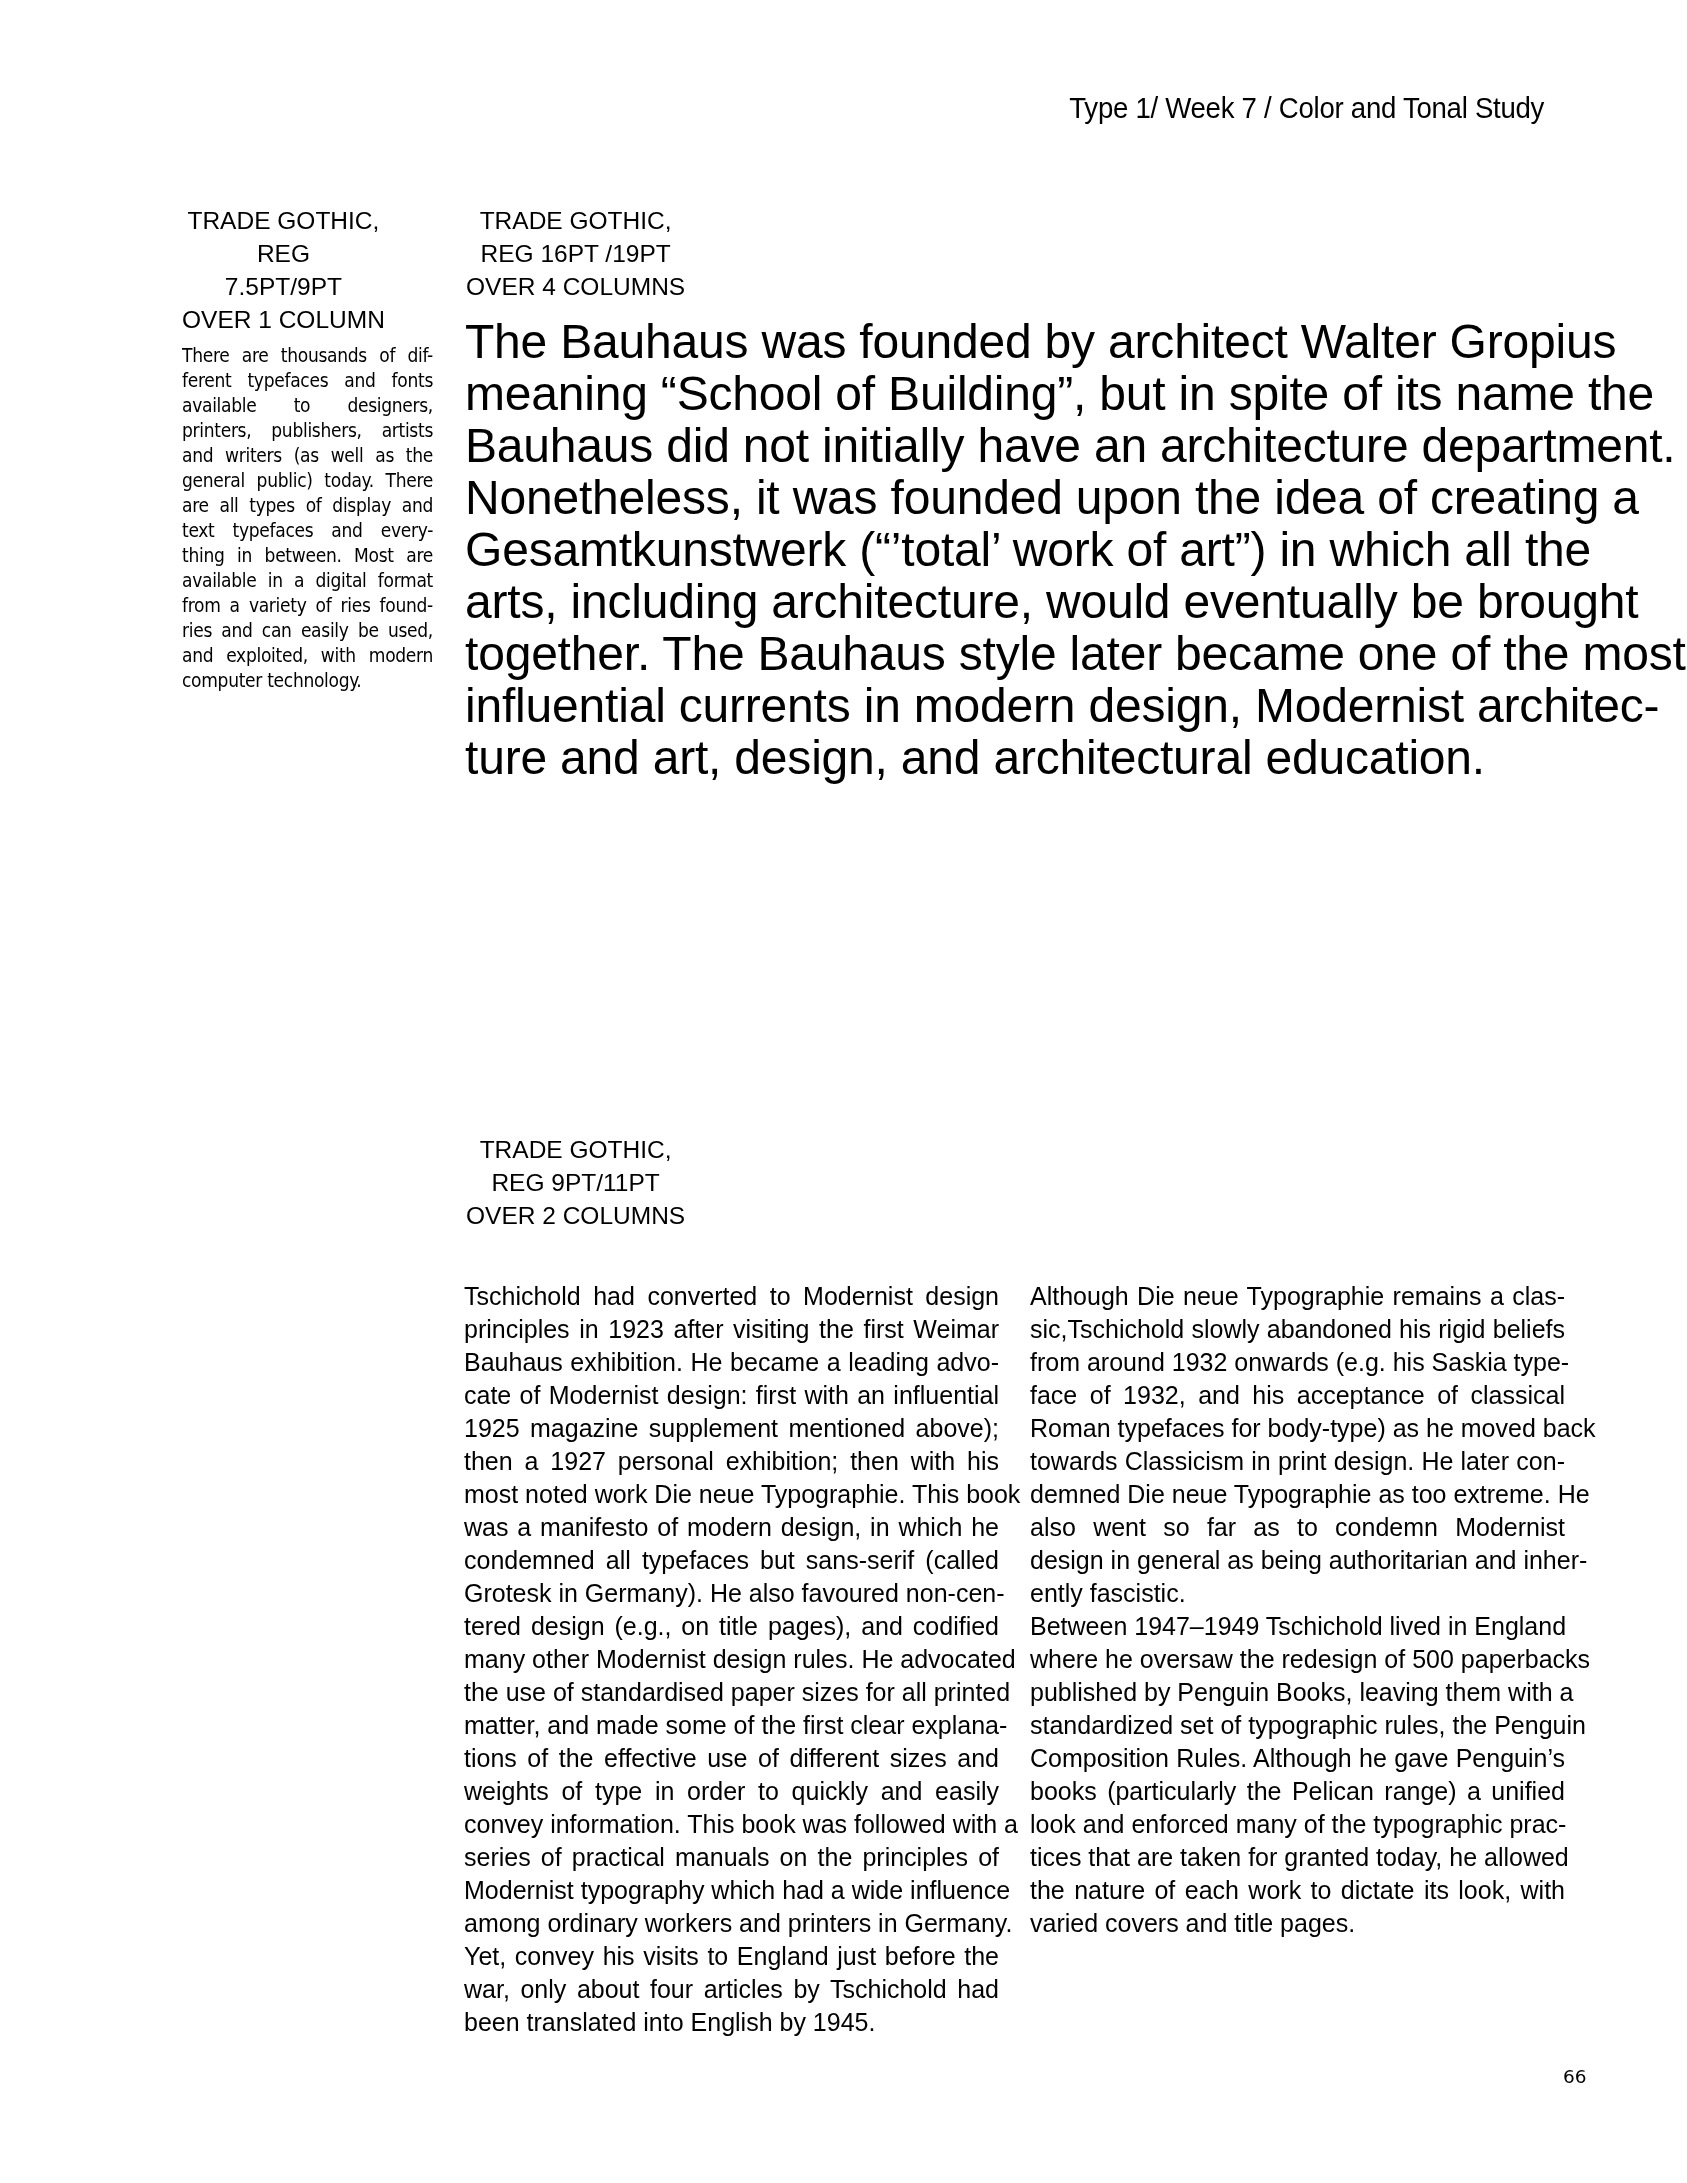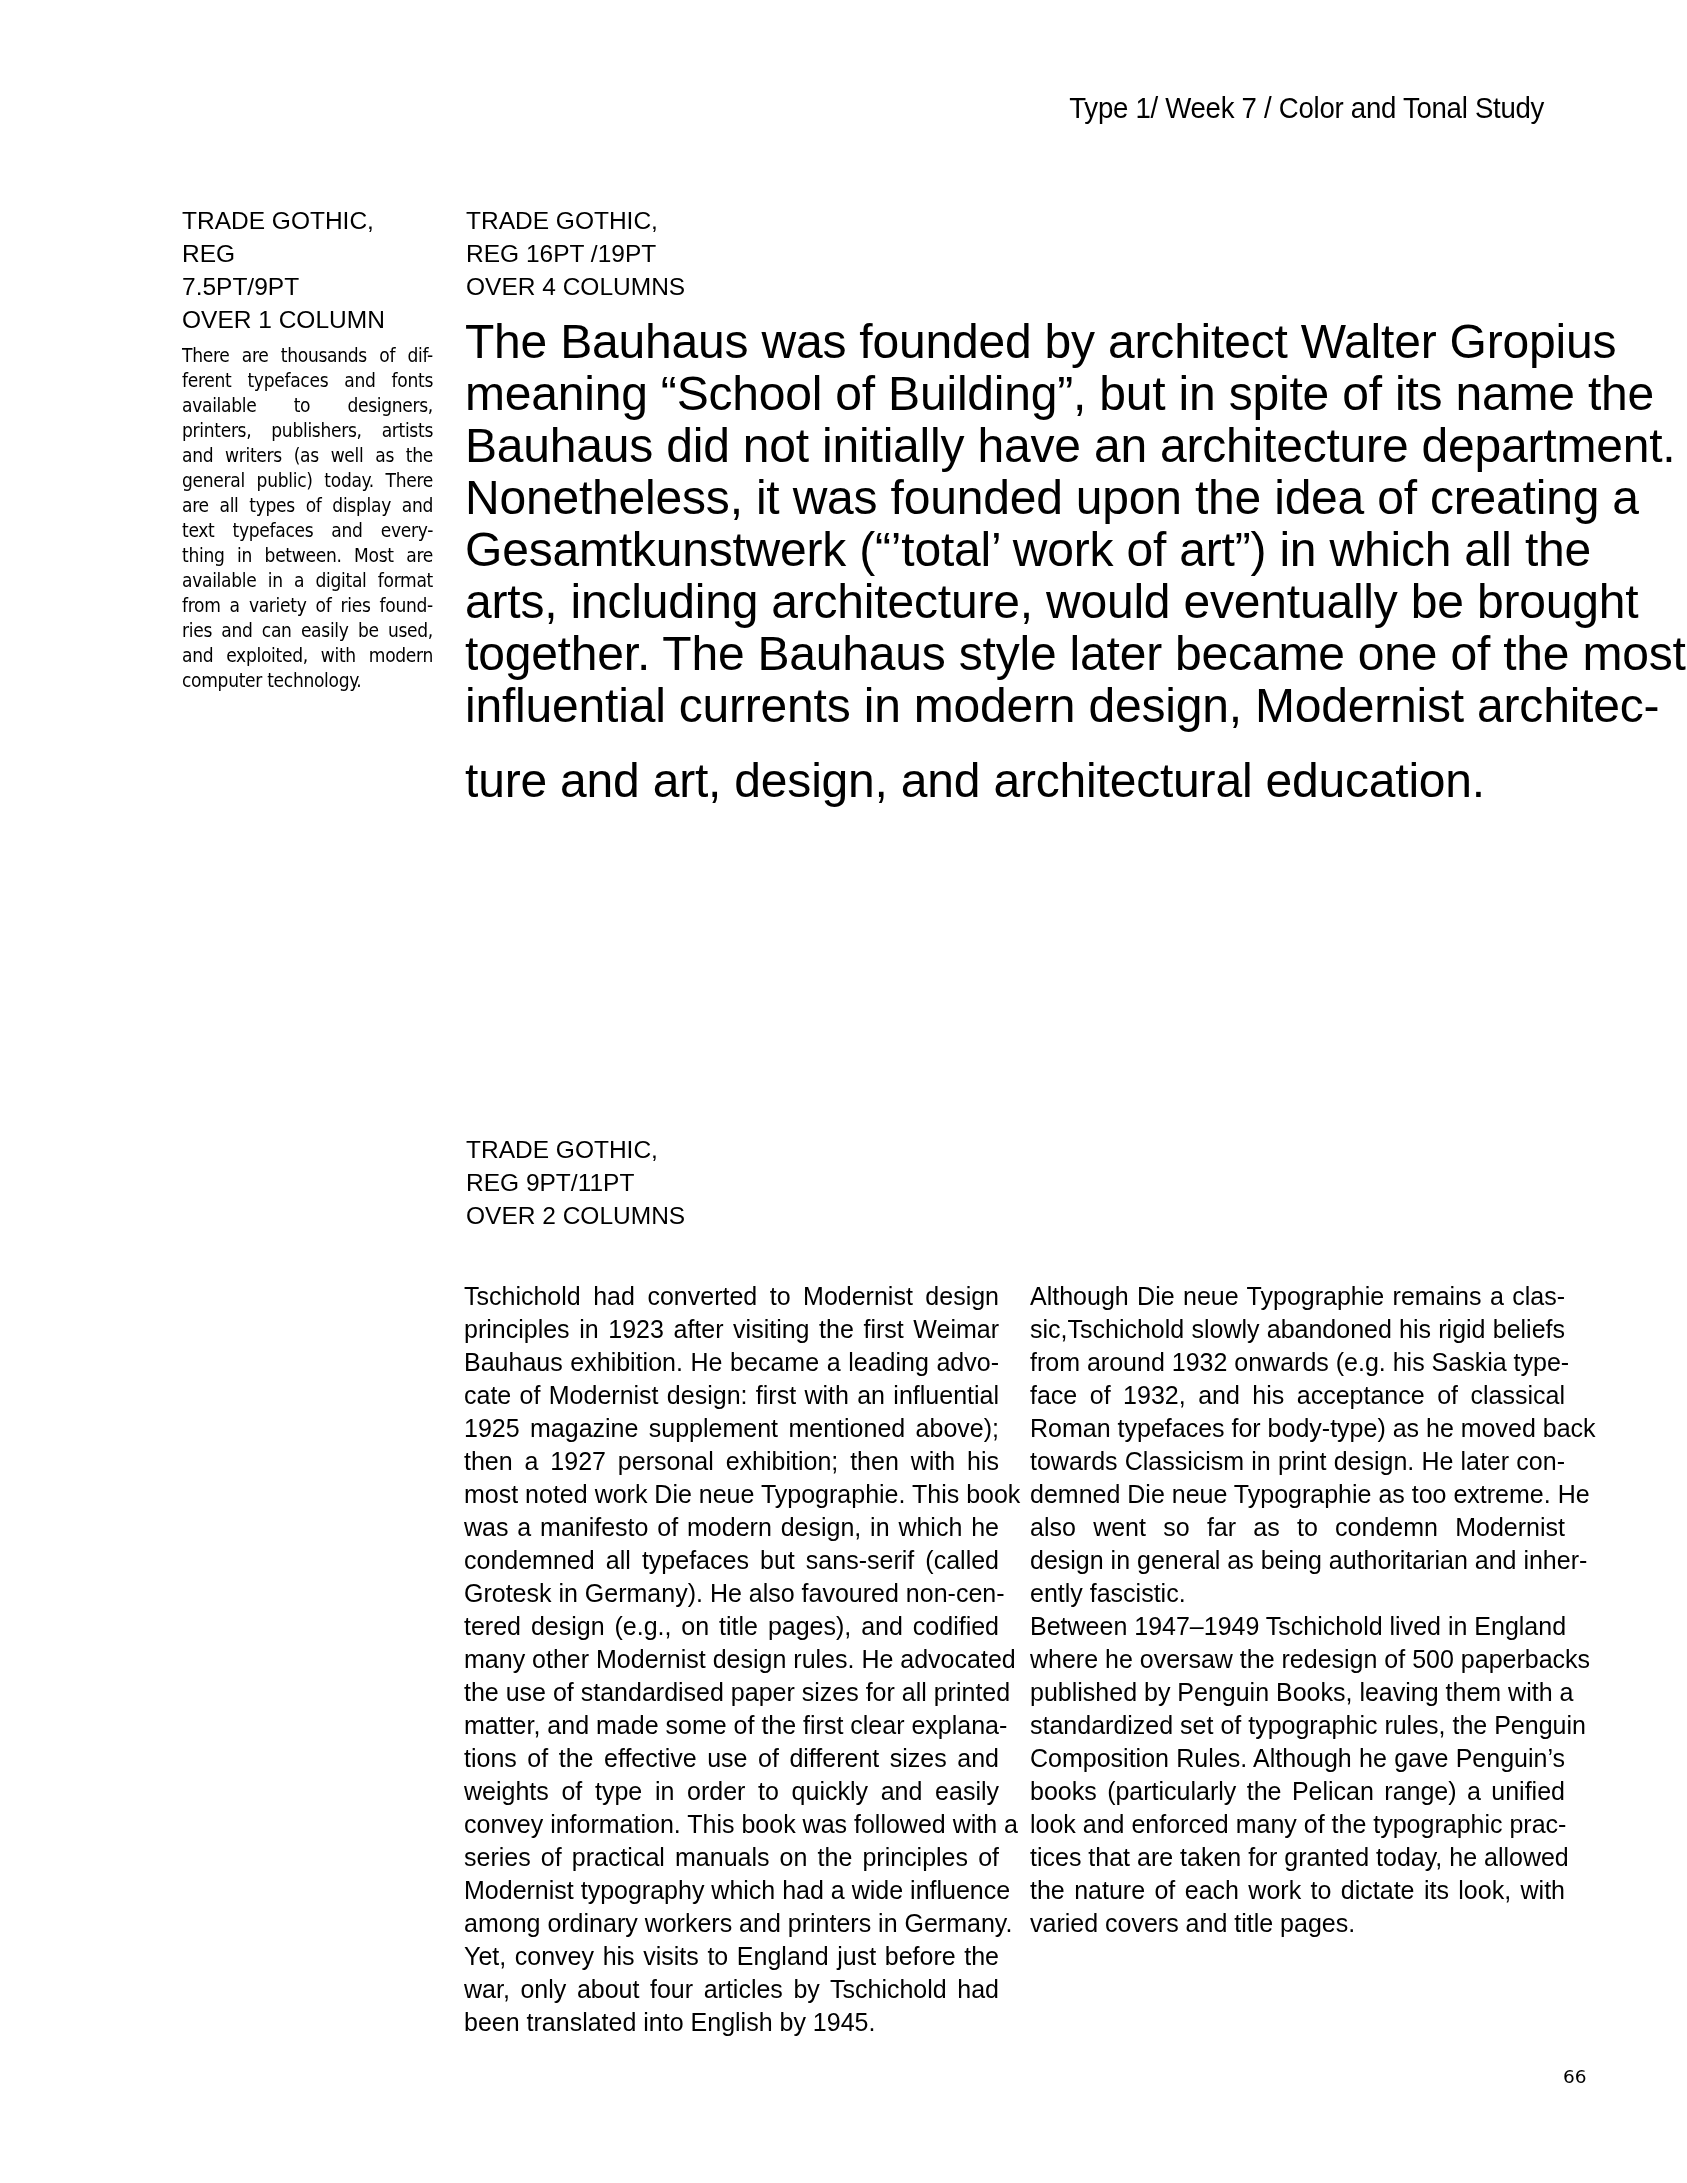--- a/index.html
+++ b/index.html
@@ -28,21 +28,21 @@
     transform-origin: right center;
   }
 
   
   .spec {
     font-family: "Liberation Sans", sans-serif;
     font-size: 24.5px;
     line-height: 33px;
     white-space: nowrap;
   }
-  .spec div { display: block; }
+  .spec div { display: block; text-align: center; }
 
   .spec-left  { left: 182px; top: 204px; }
   .spec-large { left: 466px; top: 204px; }
   .spec-two   { left: 466px; top: 1133px; }
 
   
   .small-body {
     left: 182px;
     top: 343px;
     width: 251px;
@@ -65,21 +65,21 @@
     text-align: justify;
     letter-spacing: -0.2px;
   }
   .large-body .line {
     display: block;
     text-align: justify;
     text-align-last: justify;
     white-space: nowrap;
     height: 52px;
   }
-  .large-body .line.last { text-align-last: left; margin-top: 23px; }
+  .large-body .line.last { text-align-last: left; }
 
   
   .col {
     font-family: "Liberation Sans Narrow", "Liberation Sans", sans-serif;
     font-size: 25px;
     line-height: 33px;
   }
   .col .line {
     display: block;
     white-space: nowrap;

